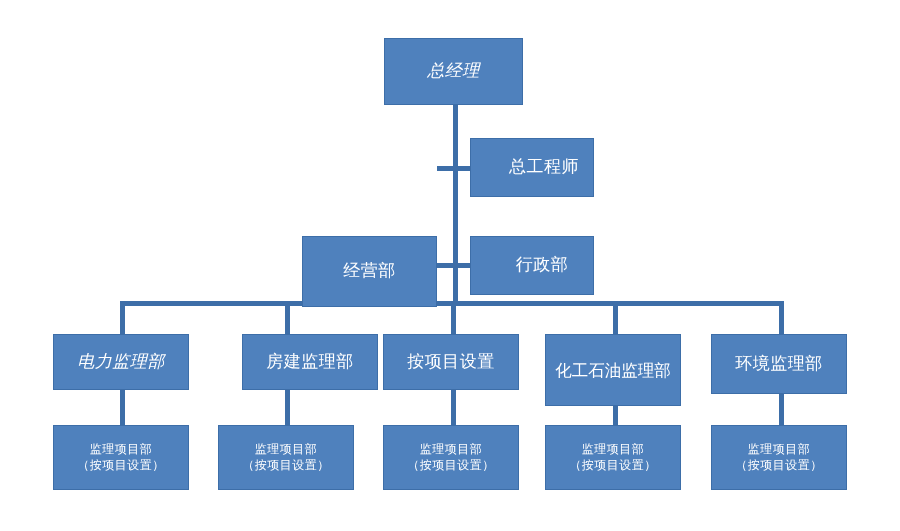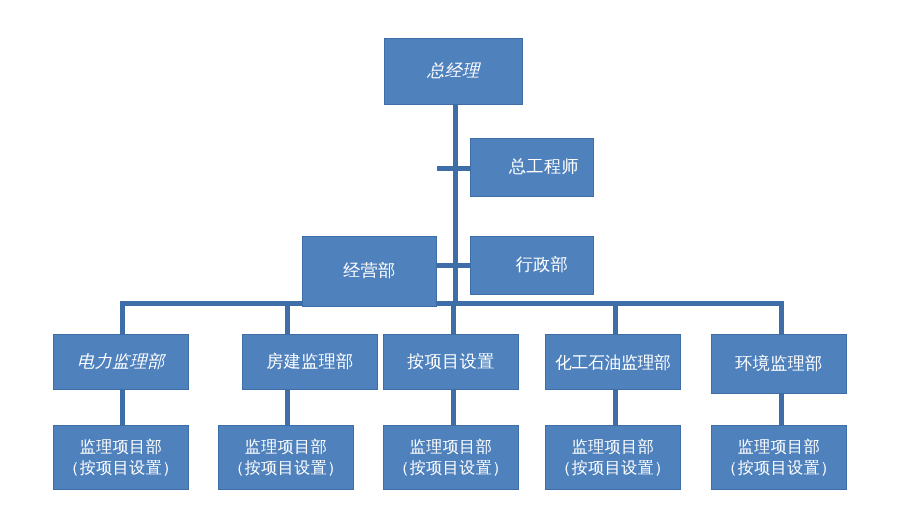--- a/index.html
+++ b/index.html
@@ -31,21 +31,21 @@
     line-height: 1.35;
     letter-spacing: 0.5px;
     white-space: nowrap;
     user-select: none;
   }
   .node .label-line {
     display: block;
   }
   .node.two-line {
     flex-direction: column;
-    font-size: 16px;
+    font-size: 12px;
     line-height: 1.28;
   }
   .node.tight {
     font-size: 16.5px;
     letter-spacing: 0px;
   }
   .connector {
     position: absolute;
     background: #3d6ea8;
   }
@@ -100,21 +100,21 @@
 
   <div class="node" style="left:53px; top:334px; width:136px; height:56px;font-style:italic;">
     <span class="label-line">电力监理部</span>
   </div>
   <div class="node" style="left:218px; top:334px; width:136px; height:56px;margin-left:24px;">
     <span class="label-line">房建监理部</span>
   </div>
   <div class="node" style="left:383px; top:334px; width:136px; height:56px;">
     <span class="label-line">按项目设置</span>
   </div>
-  <div class="node tight" style="left:545px; top:334px; width:136px; height:56px;">
+  <div class="node tight" style="left:545px; top:334px; width:136px; height:72px;">
     <span class="label-line">化工石油监理部</span>
   </div>
   <div class="node" style="left:711px; top:334px; width:136px; height:60px;">
     <span class="label-line">环境监理部</span>
   </div>
 
   <div class="node two-line" style="left:53px; top:425px; width:136px; height:65px;">
     <span class="label-line">监理项目部</span>
     <span class="label-line">（按项目设置）</span>
   </div>

